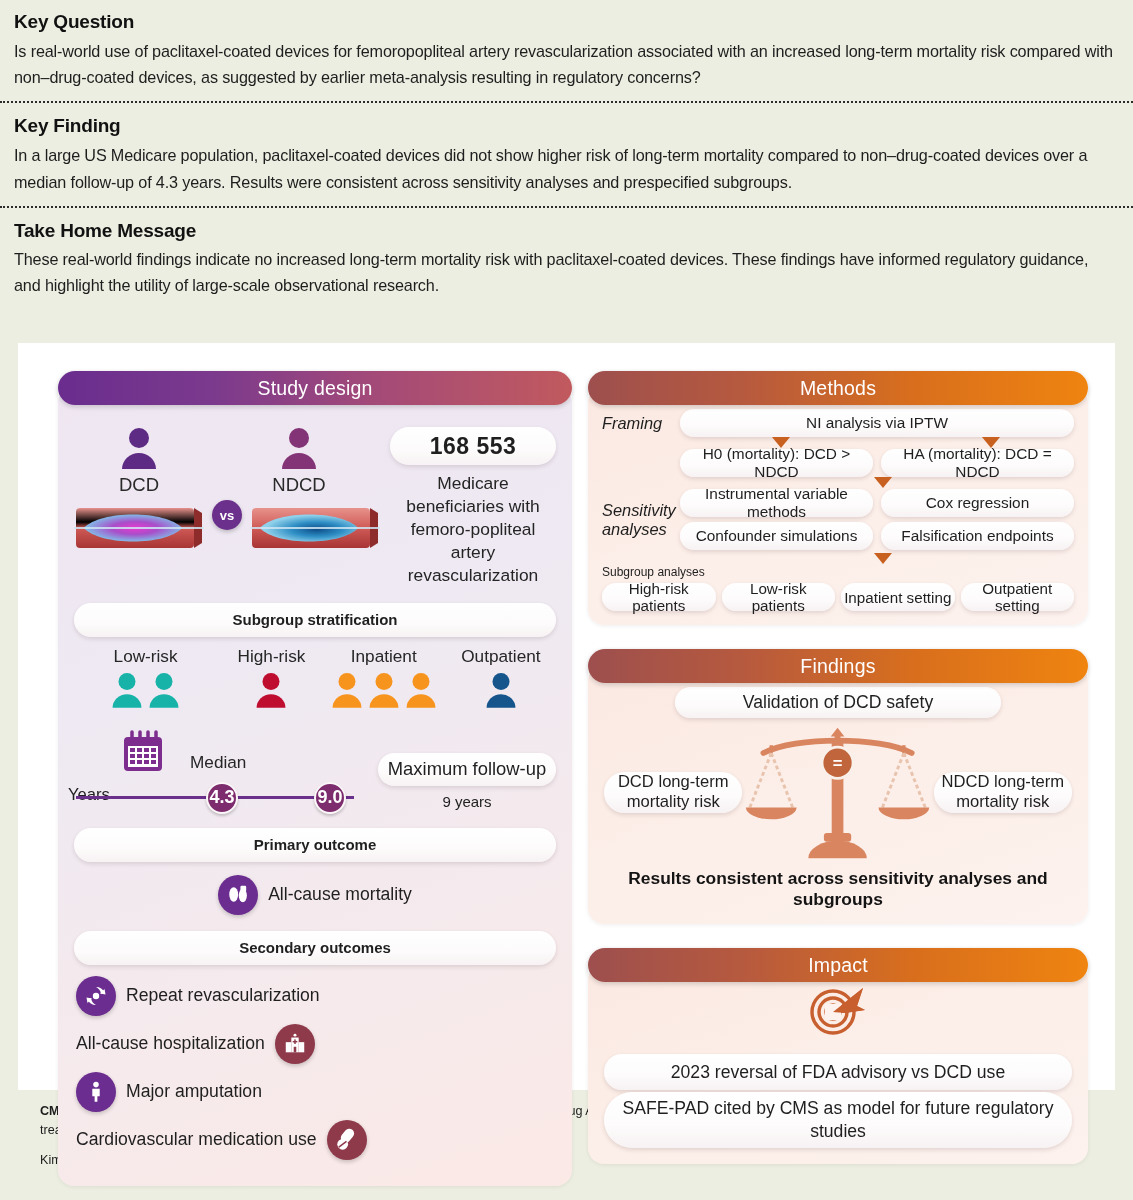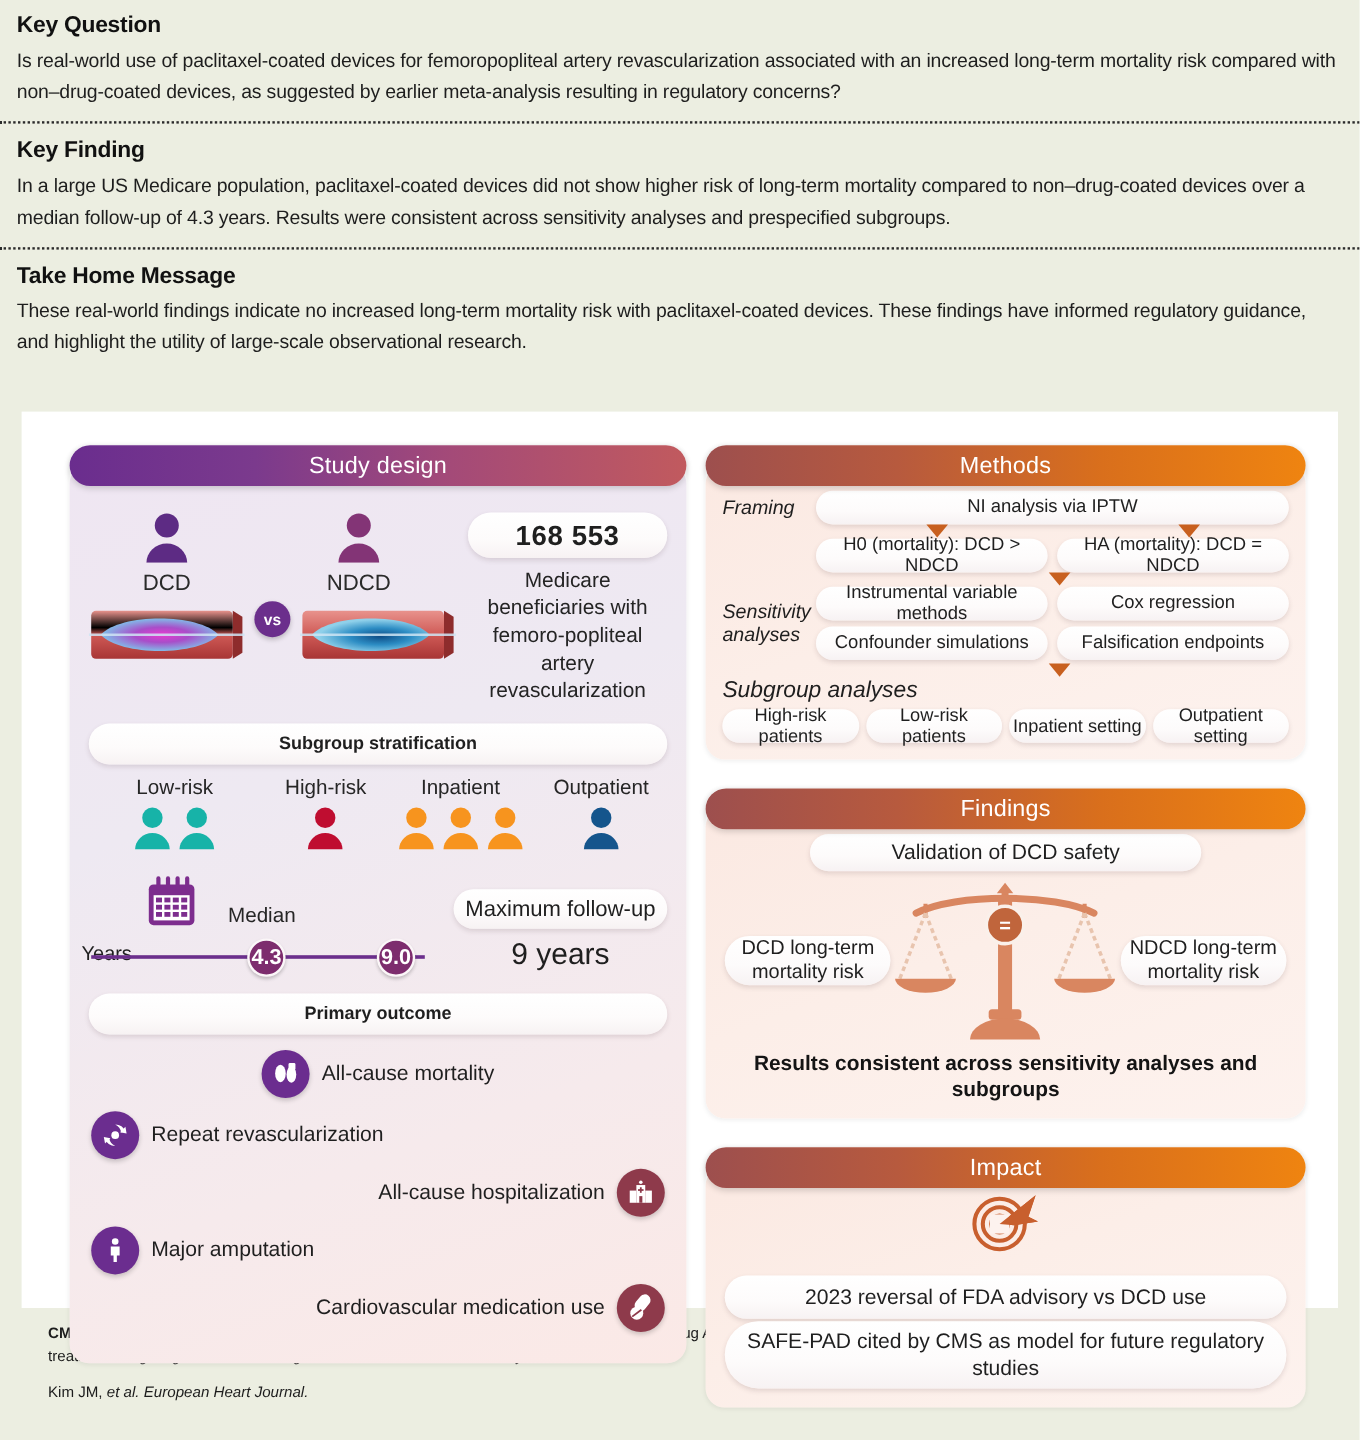--- a/index.html
+++ b/index.html
@@ -148,57 +148,57 @@
   .tl-node {
     position: absolute; top: 52px; width: 32px; height: 32px; border-radius: 50%;
     background: #7d2d6e; color: #fff; font-size: 18px; font-weight: bold;
     display: flex; align-items: center; justify-content: center;
     box-shadow: 0 2px 3px rgba(0,0,0,.2); border: 2px solid #fbf6f8;
   }
   .tl-n1 { left: 138px; }
   .tl-n2 { left: 246px; }
   .tl-right { flex: 1; text-align: center; padding-bottom: 2px; }
   .maxfu-pill { height: 33px; font-size: 18.4px; }
-  .maxfu-sub { font-size: 25px; margin-top: 7px; color: #1f1f1f; }
+  .maxfu-sub { font-size: 15px; margin-top: 7px; color: #1f1f1f; }
 
   
   .outcome-row { display: flex; align-items: center; gap: 10px; }
   .oc-icon {
     width: 40px; height: 40px; border-radius: 50%;
     display: flex; align-items: center; justify-content: center;
     box-shadow: 0 2px 4px rgba(0,0,0,.2); flex: none;
   }
   .oc-purple { background: #6b2d8f; }
   .oc-maroon { background: #8e3a4b; }
   .oc-text { font-size: 17.6px; color: #1f1f1f; }
 
   .primary-oc { display: flex; justify-content: center; margin-top: 13px; }
   .sec-list { padding: 11px 18px 18px 18px; }
   .sec-item { display: flex; align-items: center; gap: 10px; margin-bottom: 8px; }
-  .sec-item.right { justify-content: flex-end; }
+  .sec-item.right { }
 
   
   .m-body { padding: 22px 14px 14px 14px; }
   .m-row { display: flex; align-items: center; }
   .m-label {
     font-size: 16.4px; font-style: italic; color: #1e1e1e;
     width: 78px; flex: none; line-height: 1.14;
   }
   .m-pills { flex: 1; display: flex; gap: 8px; }
   .m-pill { height: 28px; font-size: 15.4px; flex: 1; }
   .arrows { display: flex; height: 12px; position: relative; }
   .tri {
     width: 0; height: 0; position: absolute;
     border-left: 9px solid transparent;
     border-right: 9px solid transparent;
     border-top: 11px solid #c8601f;
   }
   .sub-row { display: flex; gap: 6px; margin-top: 4px; }
   .sub-row .m-pill { font-size: 15.2px; }
-  .m-subhead { font-size: 19px; font-style: italic; color: #1e1e1e; }
+  .m-subhead { font-size: 12px; color: #1e1e1e; }
 
   
   .f-body { padding: 22px 16px 14px 16px; }
   .f-top { display: flex; justify-content: center; }
   .f-top .pill { height: 31px; width: 326px; font-size: 17.6px; }
   .f-mid { display: flex; align-items: center; justify-content: space-between; margin-top: 4px; }
   .f-side {
     width: 142px; height: 41px; font-size: 16.6px; line-height: 1.22;
     flex-direction: column;
   }
@@ -414,20 +414,21 @@
                 <ellipse cx="8" cy="13" rx="4.6" ry="7.6" fill="#fff"></ellipse>
                 <ellipse cx="17.5" cy="14" rx="4.2" ry="7" fill="#fff"></ellipse>
                 <rect x="15" y="4" width="6" height="6" rx="1.2" fill="#fff"></rect>
                 <line x1="18" y1="9" x2="18" y2="12" stroke="#fff" stroke-width="1.4"></line>
               </svg>
             </div>
             <div class="oc-text">All-cause mortality</div>
           </div>
         </div>
 
+        <div class="pill wide-pill">Secondary outcomes</div>
         <div class="sec-list">
 
           <div class="sec-item">
             <div class="oc-icon oc-purple">
               <svg width="26" height="26" viewBox="0 0 26 26">
                 <path d="M13 4 a9 9 0 0 1 8.4 5.8 l-3.4 .9 A9 9 0 0 0 13 4 z" fill="#fff"></path>
                 <path d="M21.5 6 l1 5.5 -5.5 -1 z" fill="#fff"></path>
                 <path d="M13 22 a9 9 0 0 1 -8.4 -5.8 l3.4 -.9 A9 9 0 0 0 13 22 z" fill="#fff"></path>
                 <path d="M4.5 20 l-1 -5.5 5.5 1 z" fill="#fff"></path>
                 <circle cx="13" cy="13" r="3.2" fill="#fff"></circle>

